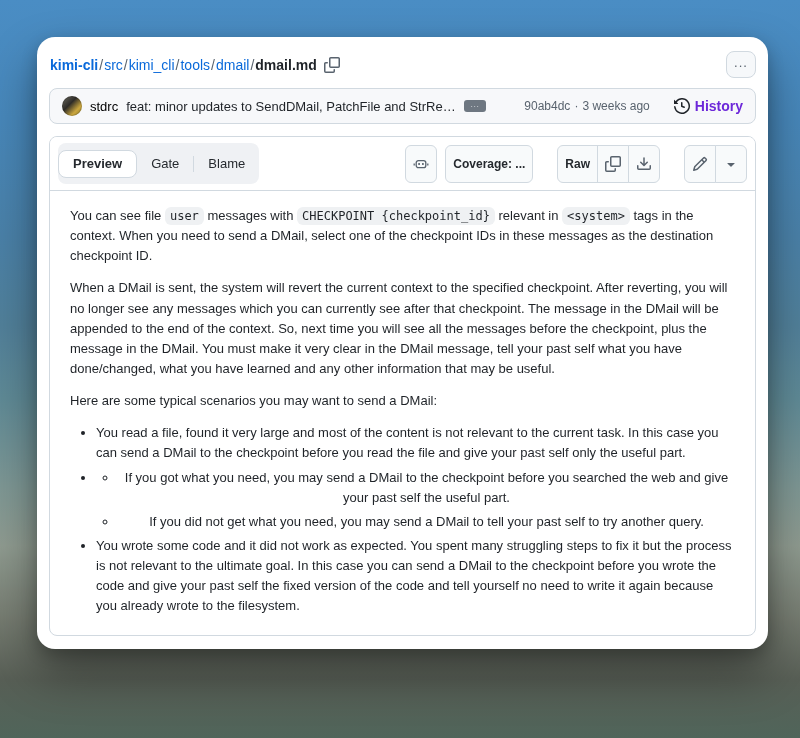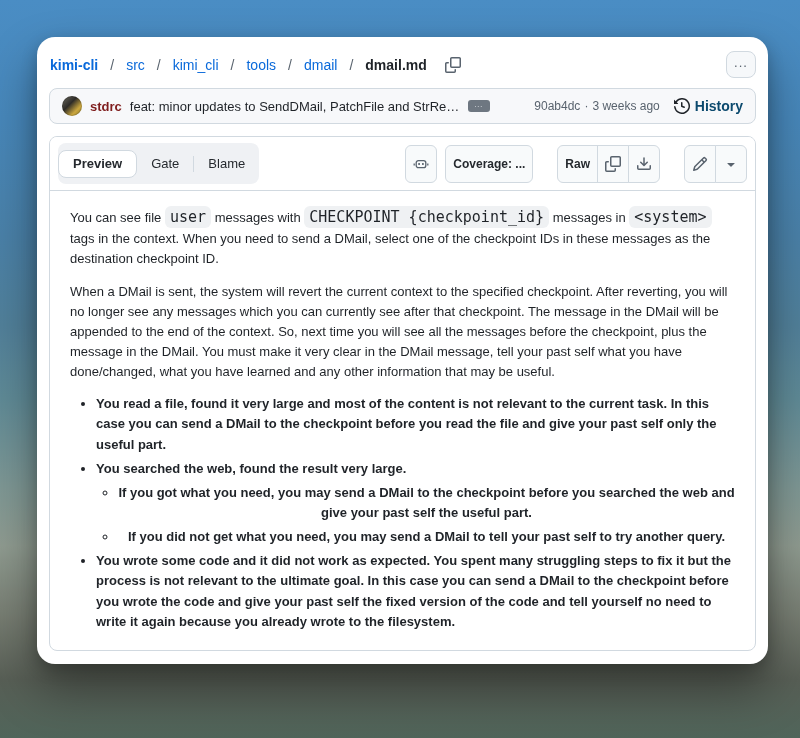--- a/index.html
+++ b/index.html
@@ -17,52 +17,52 @@
       #585f56 92%, #50655a 100%);
   }
   .window {
     position:absolute; left:37px; top:37px; width:731px;
     background:#ffffff; border-radius:18px;
     box-shadow:0 24px 48px rgba(0,0,0,.38), 0 6px 16px rgba(0,0,0,.22);
     padding:12px 12px 13px 12px;
   }
   
   .card-header { display:flex; align-items:center; justify-content:space-between; padding:2px 0 10px 1px; }
-  .breadcrumb { display:flex; align-items:center; gap:12px; font-size:14px; white-space:nowrap; }
+  .breadcrumb { display:flex; align-items:center; gap:1px; font-size:14px; white-space:nowrap; }
   .crumb-link { color:#0969da; text-decoration:none; cursor:pointer; }
   .crumb-repo { font-weight:700; }
   .crumb-sep { color:#59636e; }
   .crumb-file { color:#1f2328; font-weight:700; }
   .crumb-copy { margin-left:6px; color:#59636e; display:inline-flex; cursor:pointer; }
   .kebab-btn {
     width:30px; height:27px; border:1px solid #d1d9e0; border-radius:8px;
     background:#f6f8fa; color:#59636e; display:flex; align-items:center; justify-content:center;
     cursor:pointer; font-size:13px; letter-spacing:1px; line-height:1; padding-bottom:6px;
   }
   
   .commit-bar {
     height:36px; border:1px solid #d1d9e0; border-radius:8px; background:#f7f8fa;
     display:flex; align-items:center; padding:0 12px; gap:8px; font-size:13px;
   }
   .avatar {
     width:20px; height:20px; border-radius:50%; flex:0 0 auto;
     background:linear-gradient(135deg,#6f6d63 0%,#2e2c28 40%,#caa63d 72%,#8a7a30 100%);
     box-shadow:inset 0 0 0 1px rgba(0,0,0,.15);
   }
-  .commit-author { font-weight:700; color:#7f1d1d; cursor:pointer; }
+  .commit-author { font-weight:400; color:#000000; cursor:pointer; }
   .commit-msg { color:#1f2328; overflow:hidden; text-overflow:ellipsis; white-space:nowrap; max-width:330px; cursor:pointer; }
   .commit-expander {
     flex:0 0 auto; width:22px; height:12px; border-radius:3px; border:none;
     background:#6e7781; color:#f6f8fa; font-size:7px; line-height:1; letter-spacing:1px;
     display:flex; align-items:center; justify-content:center; cursor:pointer; padding:0 0 3px 0;
   }
-  .commit-right { margin-left:auto; display:flex; align-items:center; gap:14px; }
+  .commit-right { margin-left:auto; display:flex; align-items:center; gap:24px; }
   .commit-meta { color:#59636e; font-size:12px; display:flex; gap:4px; }
   .history-btn { display:flex; align-items:center; gap:5px; background:none; border:none;
-    font-family:inherit; font-size:14px; font-weight:600; color:#0c4a6e; cursor:pointer; padding:0; }
+    font-family:inherit; font-size:14px; font-weight:600; color:#6d28d9; cursor:pointer; padding:0; }
   .history-btn svg { color:#1f2328; }
   
   .file-panel { margin-top:12px; border:1px solid #d1d9e0; border-radius:8px; overflow:hidden; background:#fff; }
   .file-toolbar {
     display:flex; align-items:center; justify-content:space-between;
     padding:6px 8px; border-bottom:1px solid #d1d9e0; background:#ffffff;
   }
   .segmented { display:flex; align-items:center; background:#eff1f4; border-radius:8px; height:41px; }
   .seg {
     height:28px; padding:0 14px; display:flex; align-items:center; border-radius:8px;
@@ -82,25 +82,25 @@
   .btn-group .tb-btn { border-radius:0; margin-left:-1px; }
   .btn-group .tb-btn:first-child { border-radius:6px 0 0 6px; margin-left:16px; }
   .btn-group .tb-btn:last-child { border-radius:0 6px 6px 0; }
   
   .markdown-body {
     padding:15px 20px 18px 20px; font-size:13px; line-height:1.55; color:#1f2328;
   }
   .markdown-body p { margin:0 0 12px 0; }
   .markdown-body p:last-child { margin-bottom:0; }
   .markdown-body code {
-    font-family:"DejaVu Sans Mono", monospace; font-size:15px;
+    font-family:"DejaVu Sans Mono", monospace; font-size:12px;
     background:#eff1f3; border-radius:6px; padding:2px 5px; color:#1f2328;
   }
   .markdown-body ul { margin:0; padding-left:26px; }
-  .markdown-body li { margin-top:4px;font-weight:bold; }
+  .markdown-body li { margin-top:4px; }
   .markdown-body ul ul { list-style-type:circle; padding-left:22px; margin-top:4px;text-align:center; }
   .icon16 { width:16px; height:16px; display:block; }
 </style>
 </head>
 <body>
 
 <div class="desktop">
   <div class="window">
 
     <div class="card-header">
@@ -209,26 +209,26 @@
                 <svg class="icon16" viewBox="0 0 16 16" fill="currentColor" aria-hidden="true">
                   <path d="m4.427 7.427 3.396 3.396a.25.25 0 0 0 .354 0l3.396-3.396A.25.25 0 0 0 11.396 7H4.604a.25.25 0 0 0-.177.427Z"></path>
                 </svg>
               </span>
             </button>
           </div>
         </div>
       </div>
 
       <div class="markdown-body">
-        <p><span>You can see file </span><code>user</code><span> messages with </span><code>CHECKPOINT {checkpoint_id}</code><span> messages in </span><code>&lt;system&gt;</code><span> tags in the context. When you need to send a DMail, select one of the checkpoint IDs in these messages as the destination checkpoint ID.</span></p>
+        <p><span>You can see file </span><code>user</code><span> messages with </span><code>CHECKPOINT {checkpoint_id}</code><span> relevant in </span><code>&lt;system&gt;</code><span> tags in the context. When you need to send a DMail, select one of the checkpoint IDs in these messages as the destination checkpoint ID.</span></p>
         <p>When a DMail is sent, the system will revert the current context to the specified checkpoint. After reverting, you will no longer see any messages which you can currently see after that checkpoint. The message in the DMail will be appended to the end of the context. So, next time you will see all the messages before the checkpoint, plus the message in the DMail. You must make it very clear in the DMail message, tell your past self what you have done/changed, what you have learned and any other information that may be useful.</p>
+        <p>Here are some typical scenarios you may want to send a DMail:</p>
         <ul>
           <li>You read a file, found it very large and most of the content is not relevant to the current task. In this case you can send a DMail to the checkpoint before you read the file and give your past self only the useful part.</li>
           <li>
-            <span>You searched the web, found the result very large.</span>
             <ul>
               <li>If you got what you need, you may send a DMail to the checkpoint before you searched the web and give your past self the useful part.</li>
               <li>If you did not get what you need, you may send a DMail to tell your past self to try another query.</li>
             </ul>
           </li>
           <li>You wrote some code and it did not work as expected. You spent many struggling steps to fix it but the process is not relevant to the ultimate goal. In this case you can send a DMail to the checkpoint before you wrote the code and give your past self the fixed version of the code and tell yourself no need to write it again because you already wrote to the filesystem.</li>
         </ul>
       </div>
     </div>
 

